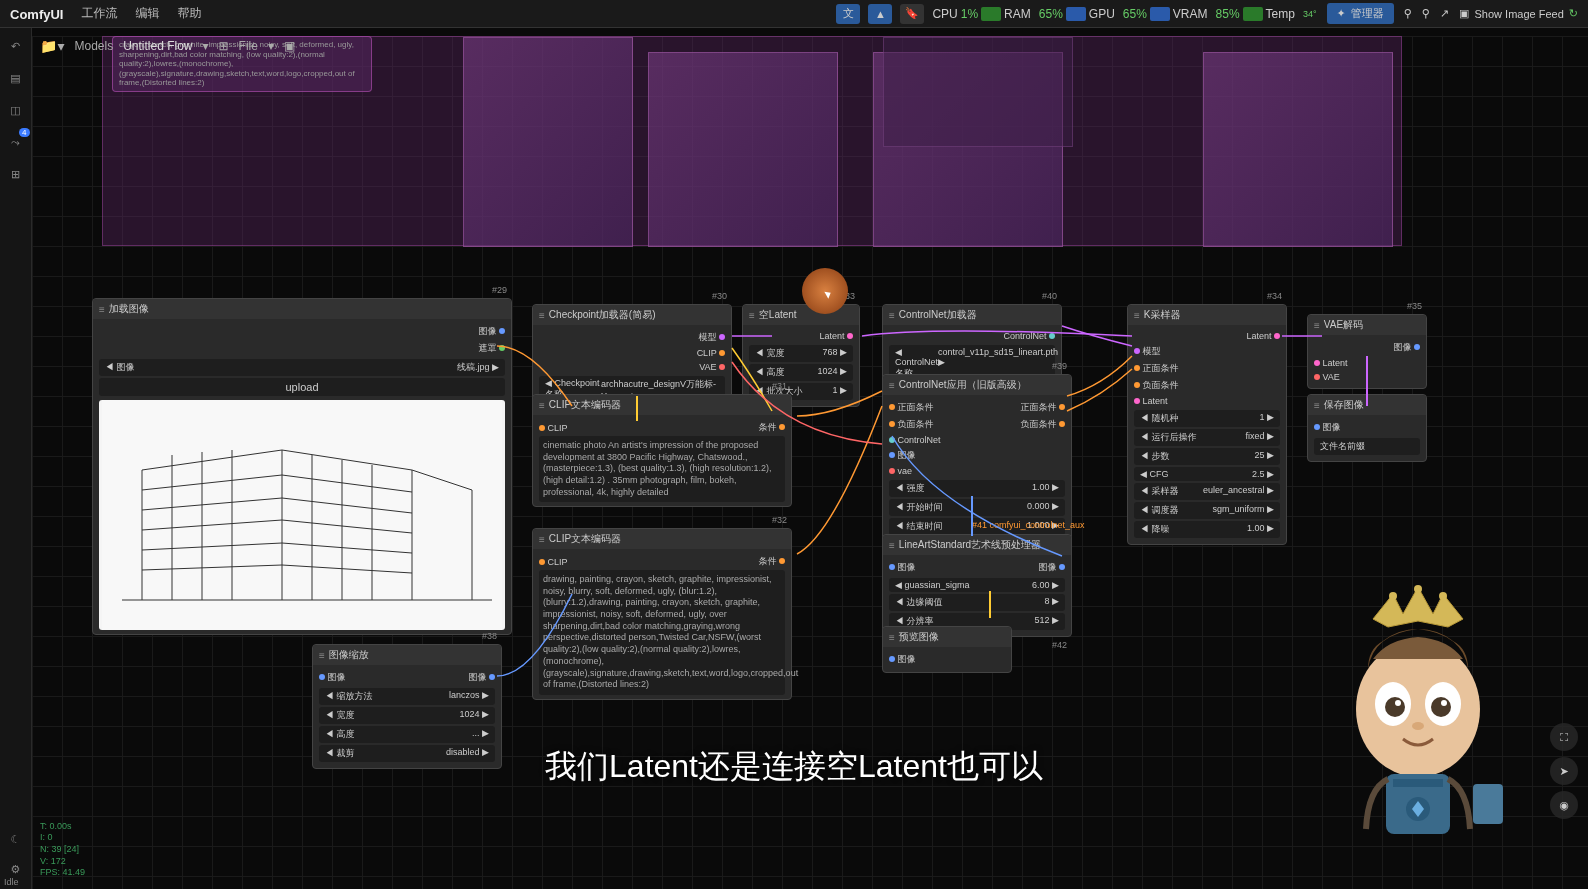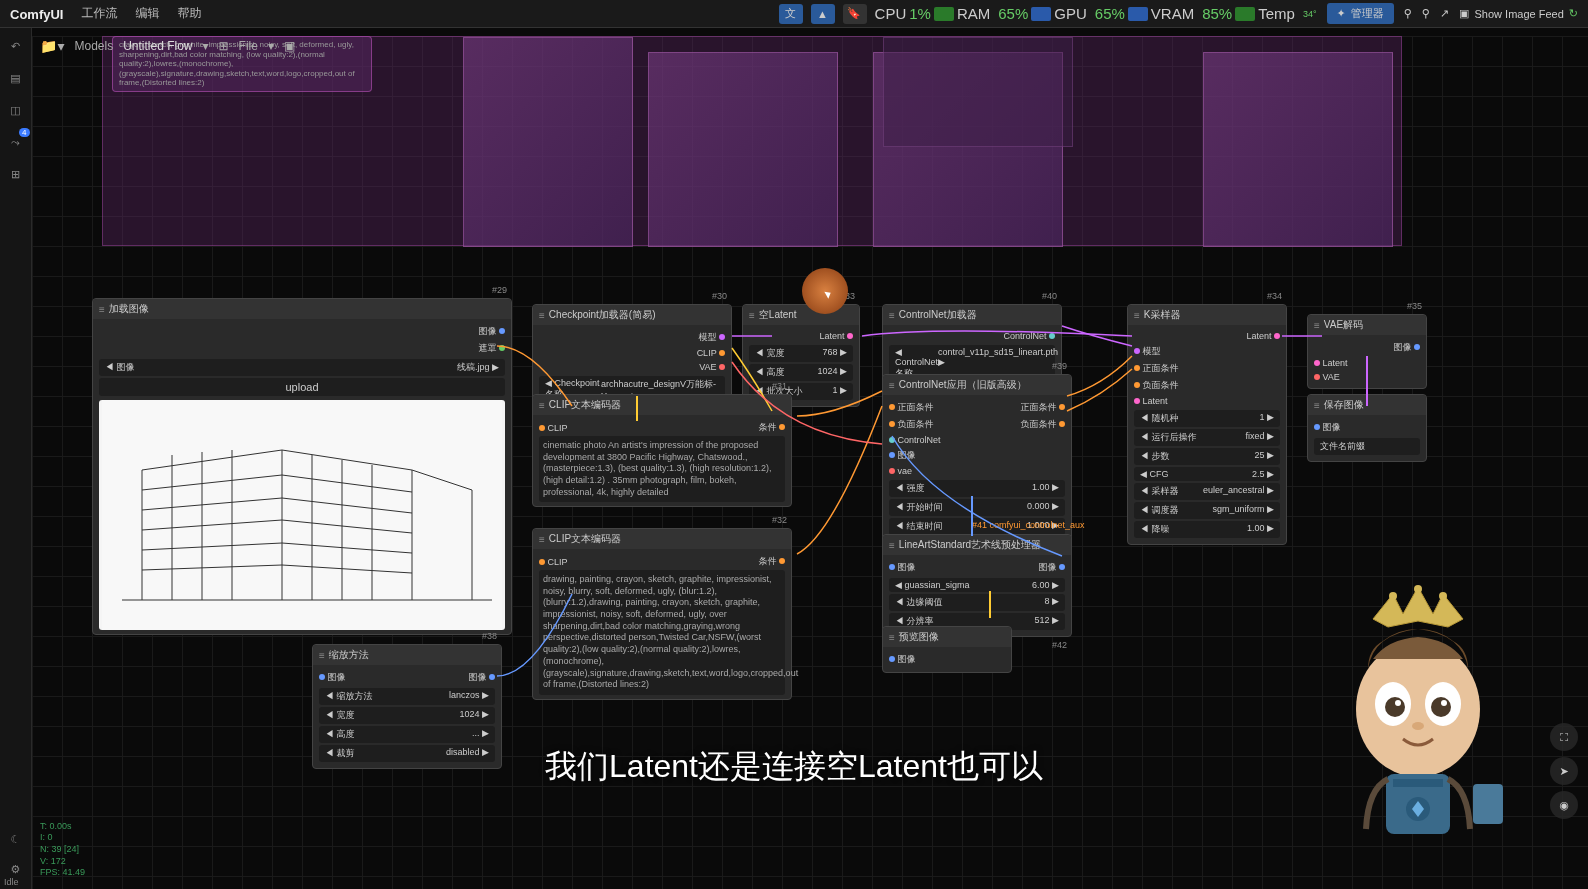--- a/index.html
+++ b/index.html
@@ -27,21 +27,21 @@
 .topbar-left .menu-item { color: #bbb; font-size: 12px; cursor: pointer; }
 .topbar-center { margin-left: auto; display: flex; gap: 8px; align-items: center; }
 .topbar-right { display: flex; gap: 10px; align-items: center; margin-left: 10px; }
 .icon-btn {
   width: 24px; height: 20px;
   display: flex; align-items: center; justify-content: center;
   border-radius: 3px; cursor: pointer;
 }
 .icon-btn.blue { background: #2a5a9a; }
 .icon-btn.dark { background: #333; }
-.stat { display: flex; align-items: center; gap: 3px; font-size: 15px; }
+.stat { display: flex; align-items: center; gap: 3px; font-size: 12px; }
 .stat-bar { width: 20px; height: 14px; border-radius: 2px; }
 .stat-bar.green { background: #2a7a2a; }
 .stat-bar.blue { background: #2a5aaa; }
 .manager-btn {
   background: #2a5a9a; padding: 3px 10px; border-radius: 3px;
   display: flex; align-items: center; gap: 5px; cursor: pointer;
   font-size: 11px;
 }
 
 
@@ -633,21 +633,21 @@
           <span><span class="port blue"></span> <span>图像</span></span>
           <span></span>
         </div>
     </div>
   </div>
 
   <div class="node" style="left:280px; top:608px; width:190px">
     <span class="node-id">#38</span>
     <div class="node-header">
         <span class="bars">≡</span>
-        <span>缩放方法</span>
+        <span>图像缩放</span>
       </div>
     <div class="node-body">
       <div class="node-row">
           <span><span class="port blue"></span> <span>图像</span></span>
           <span><span>图像</span> <span class="port blue"></span></span>
         </div>
       <div class="widget-row">
           <span>◀ 缩放方法</span>
           <span>lanczos ▶</span>
         </div>

